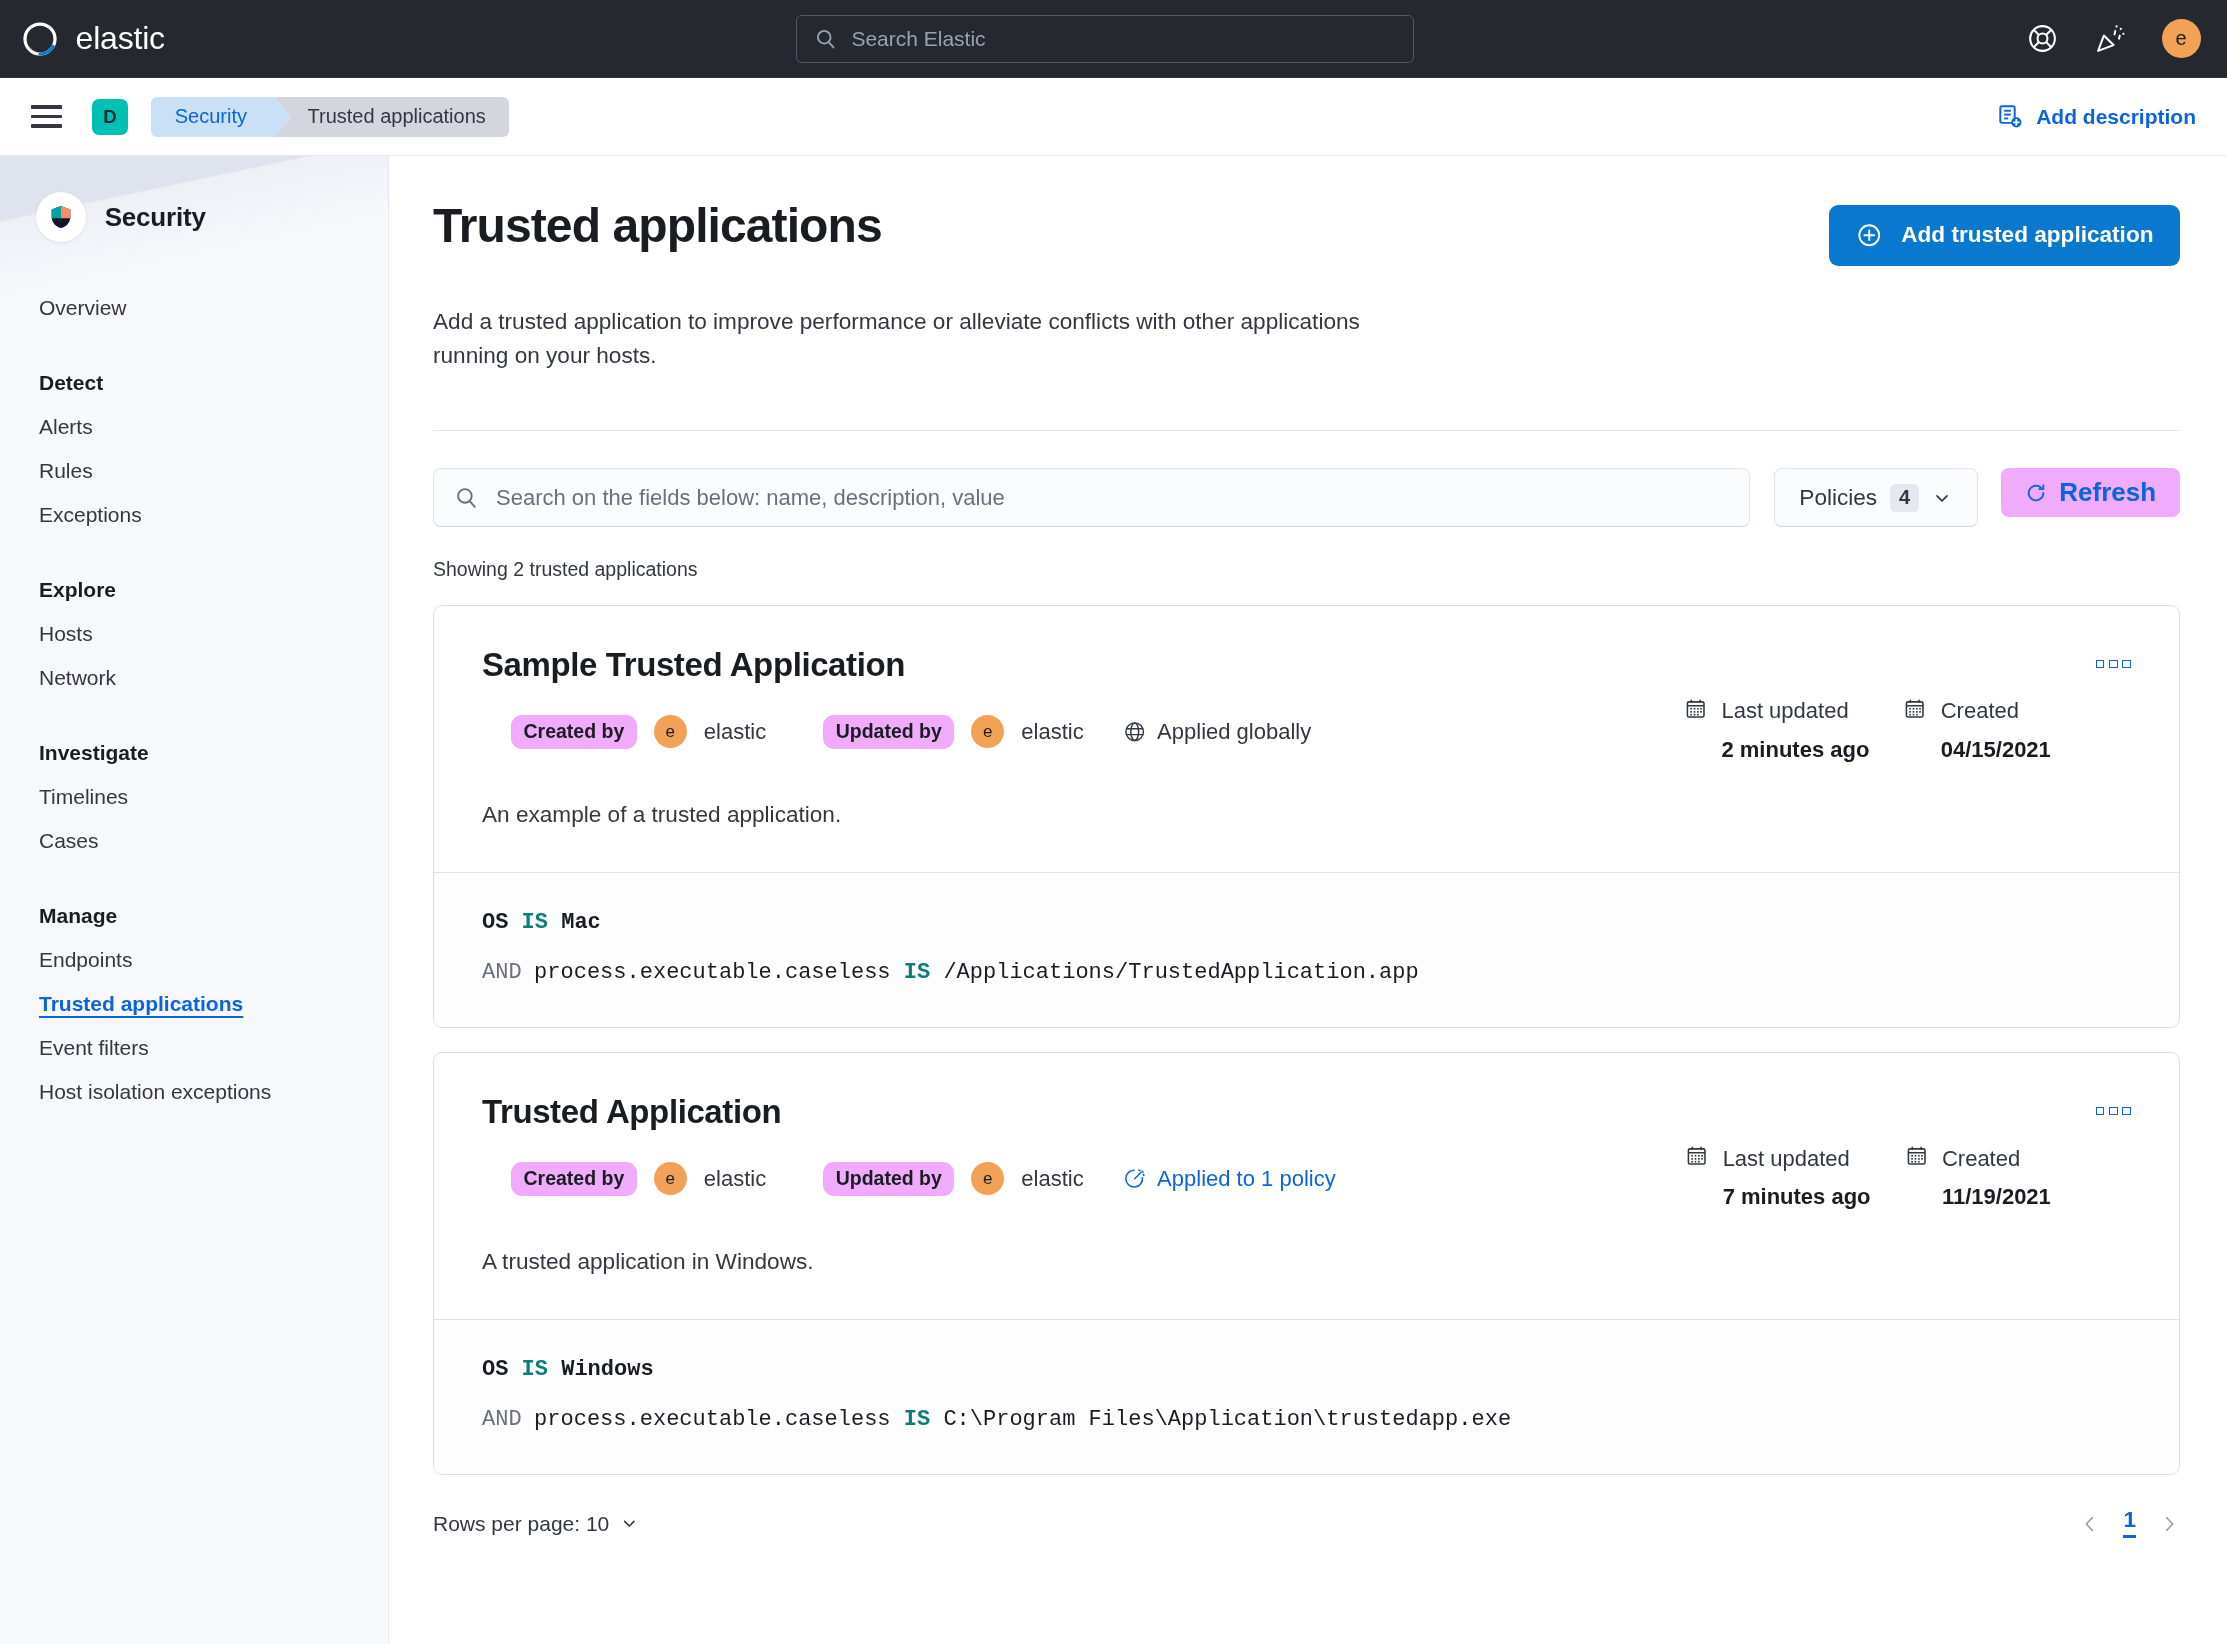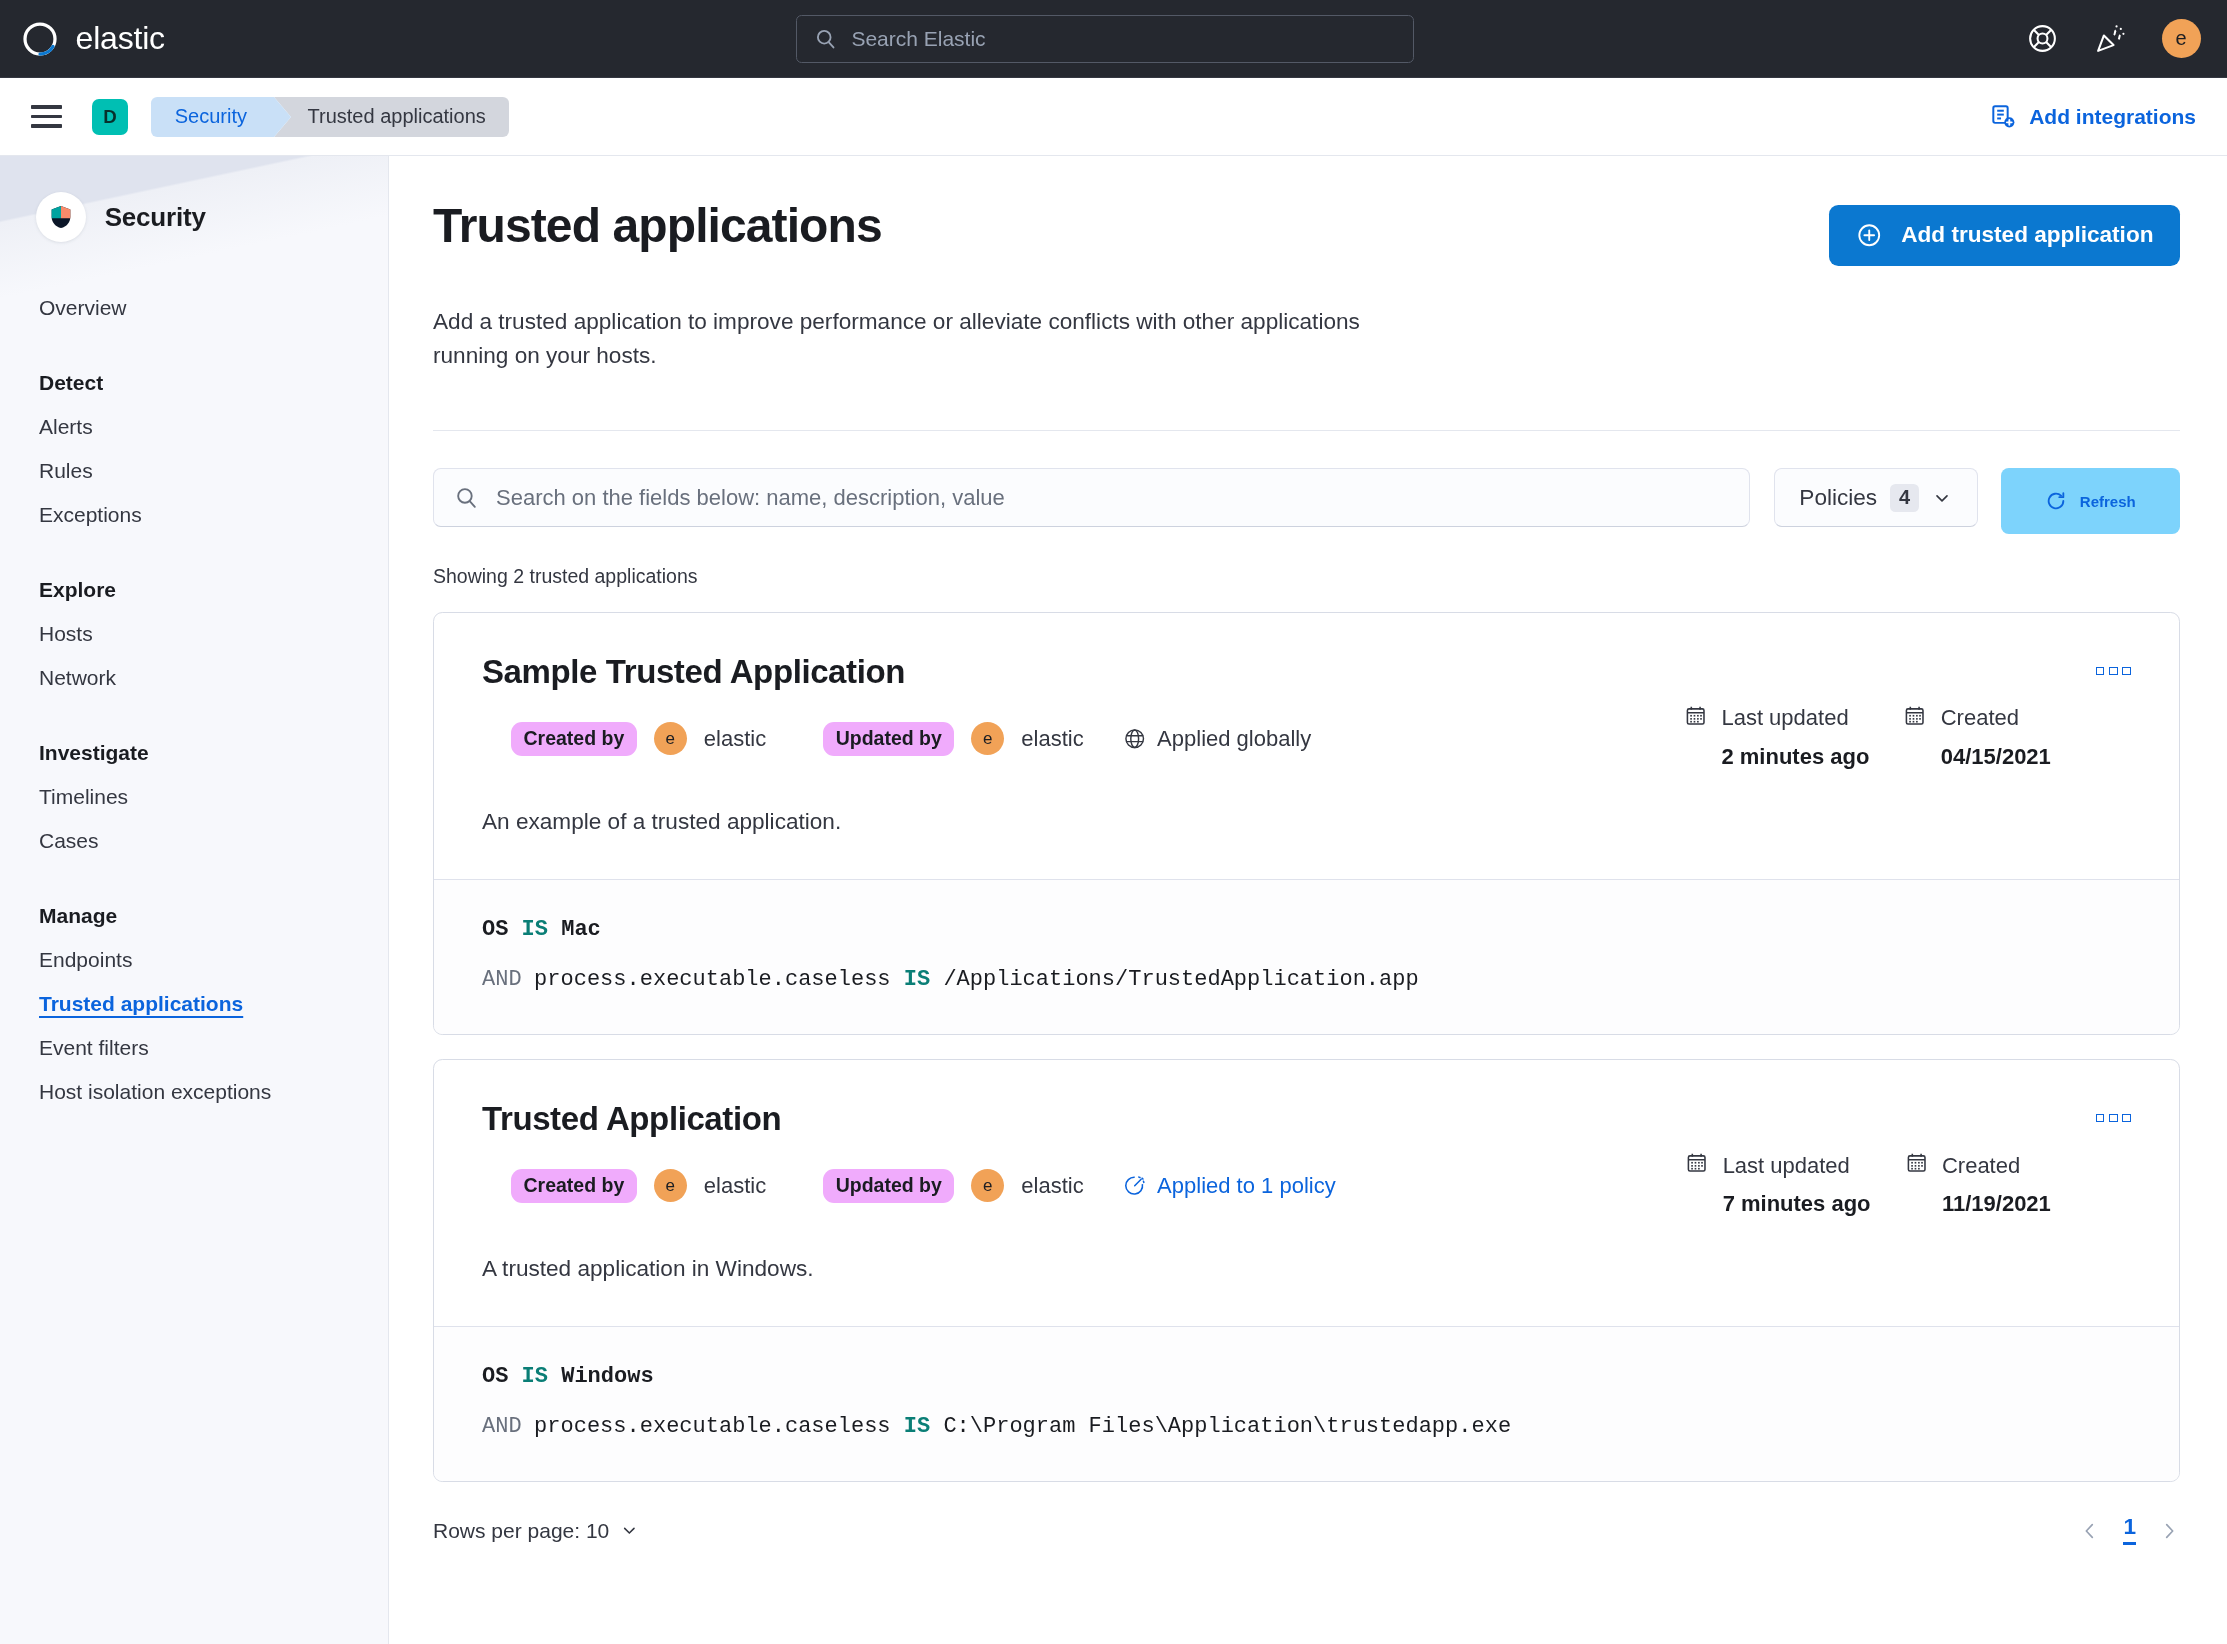--- a/index.html
+++ b/index.html
@@ -182,25 +182,25 @@
     background: #fbfcfe; border: 0.8px solid #e0e3ed; border-bottom-color:#cdd2de;
     border-radius: 7.8px;
     display: flex; align-items: center; justify-content: center; gap: 12.5px;
     font-size: 22.6px; color: #343741;
   }
   .policies-count {
     background: #e6e8ef; border-radius: 5.5px;
     padding: 2.3px 9.3px; font-size: 20px; font-weight: 700; color: #343741;
   }
   .refresh-btn {
-    width: 179px; height: 66px;
-    background: #7dd3fc; color: #0b64dd;
+    width: 179px; height: 49px;
+    background: #f0abfc; color: #0b64dd;
     border-radius: 7.8px; border: none;
     display: flex; align-items: center; justify-content: center; gap: 12.5px;
-    font-size: 15px; font-weight: 700; font-family: inherit;
+    font-size: 26px; font-weight: 700; font-family: inherit;
   }
   .showing { margin-top: 31px; font-size: 19.5px; color: #343741; }
 
   
   .card {
     margin-top: 23.4px;
     border: 0.8px solid #d8dce6;
     border-radius: 9.3px;
     background: #ffffff;
     overflow: hidden;
@@ -328,21 +328,21 @@
       <svg width="26.5" height="26.5" viewBox="0 0 24 24" fill="none" stroke="#0b64dd" stroke-width="1.8">
         <rect x="3" y="3" width="13" height="15" rx="1.6"></rect>
         <line x1="6.5" y1="7" x2="12.5" y2="7"></line>
           <line x1="6.5" y1="10.5" x2="12.5" y2="10.5"></line>
           <line x1="6.5" y1="14" x2="10" y2="14"></line>
         <circle cx="17.5" cy="17.5" r="4.6" fill="#0b64dd" stroke="none"></circle>
         <line x1="17.5" y1="15.3" x2="17.5" y2="19.7" stroke="#ffffff" stroke-width="1.7" stroke-linecap="round"></line>
         <line x1="15.3" y1="17.5" x2="19.7" y2="17.5" stroke="#ffffff" stroke-width="1.7" stroke-linecap="round"></line>
       </svg>
     </span>
-    <span>Add integrations</span>
+    <span>Add description</span>
   </div>
 </div>
 
 <div class="shell">
 
   <div class="sidebar">
     <div class="sidebar-deco"></div>
     <div class="side-head">
       <span class="side-logo">
         <svg width="28" height="28" viewBox="0 0 24 24">

